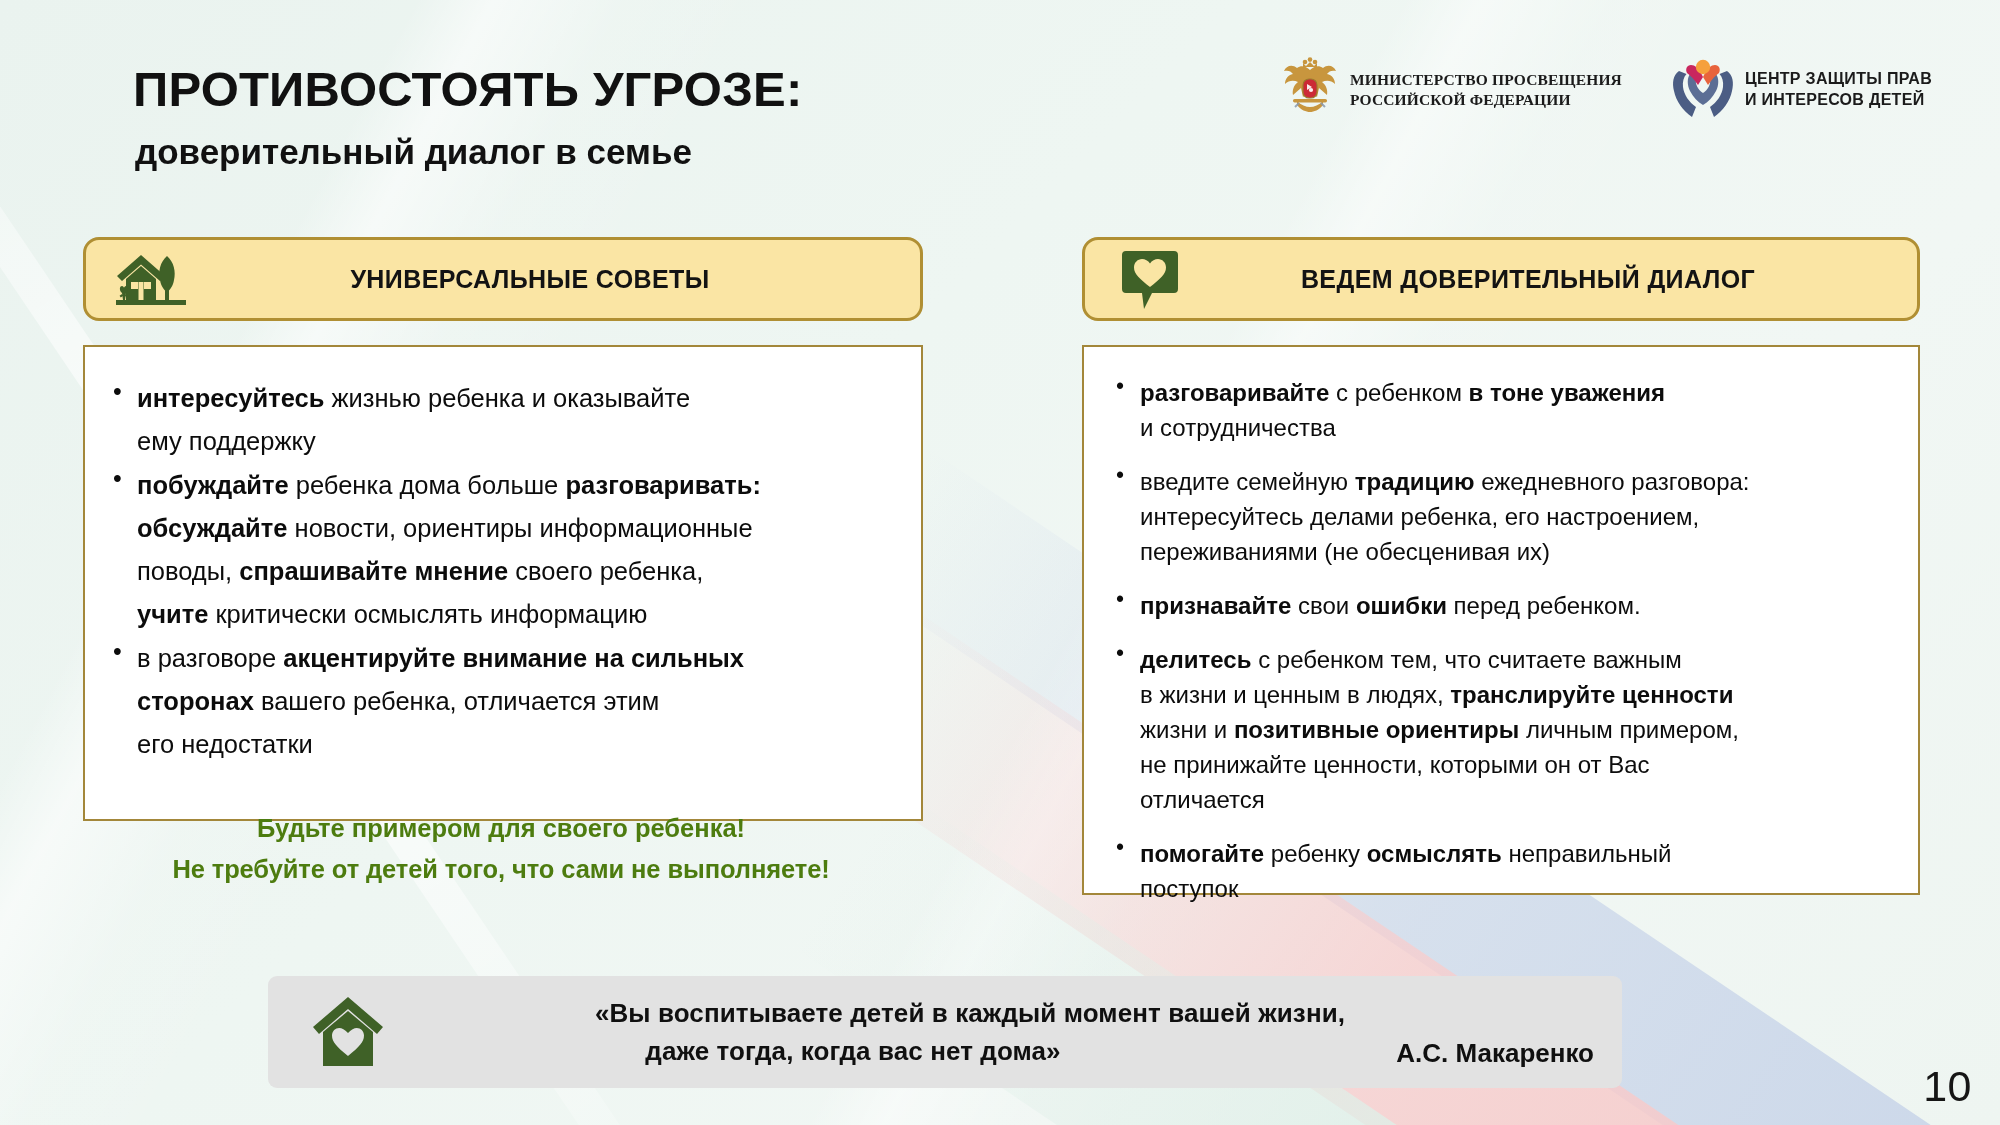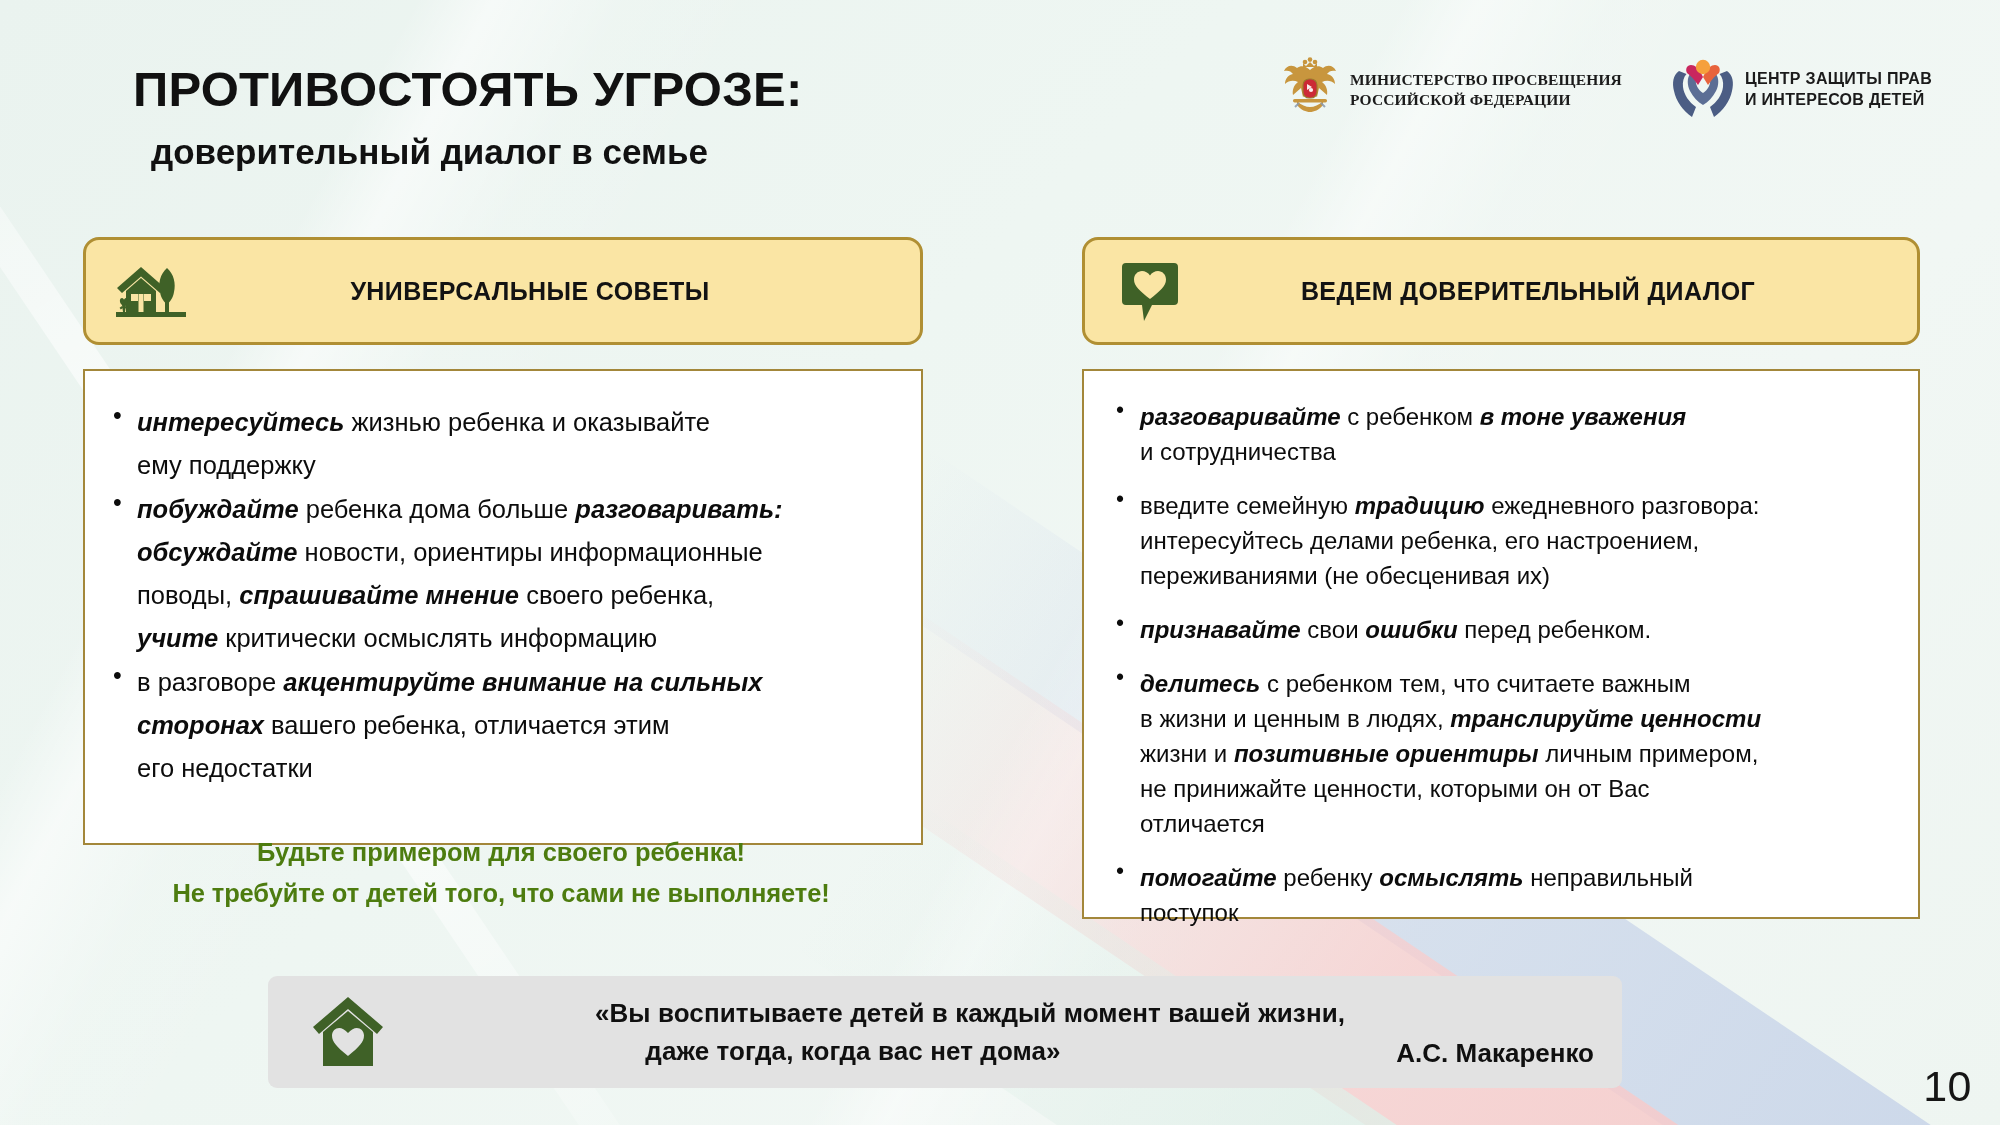--- a/index.html
+++ b/index.html
@@ -85,21 +85,21 @@
     letter-spacing: 0.2px;
     line-height: 1.06;
     white-space: nowrap;
   }
   .title-sub {
     font-size: 35px;
     font-weight: bold;
     color: #111111;
     line-height: 1.1;
     margin-top: 17px;
-    margin-left: 18px;
+    margin-left: 2px;
     white-space: nowrap;
   }
 
   .logos {
     position: absolute;
     right: 68px;
     top: 57px;
     display: flex;
     align-items: center;
     gap: 48px;
@@ -126,21 +126,21 @@
   }
 
   
   .panel {
     position: absolute;
   }
   .panel-head {
     border: 3px solid #B08F33;
     border-radius: 16px;
     background: #FAE5A4;
-    height: 108px;
+    height: 84px;
     display: flex;
     align-items: center;
     position: relative;
     box-sizing: border-box;
   }
   .panel-head-icon {
     position: absolute;
     left: 26px;
     top: 50%;
     transform: translateY(-50%);
@@ -180,21 +180,21 @@
     margin-bottom: 12px;
   }
   ul.bullets > li::before {
     content: "•";
     position: absolute;
     left: 6px;
     top: -1px;
     font-size: 26px;
     line-height: 1;
   }
-  ul.bullets b { font-weight: bold; font-style: italic; }
+  ul.bullets b { font-weight: bold; }
 
   
   #panel-left .panel-body { padding: 30px 26px 26px 22px; }
   #panel-left ul.bullets > li {
     font-size: 25.5px;
     line-height: 43px;
     margin-bottom: 1px;
   }
   #panel-left ul.bullets > li::before { top: 2px; font-size: 25px; }
 

